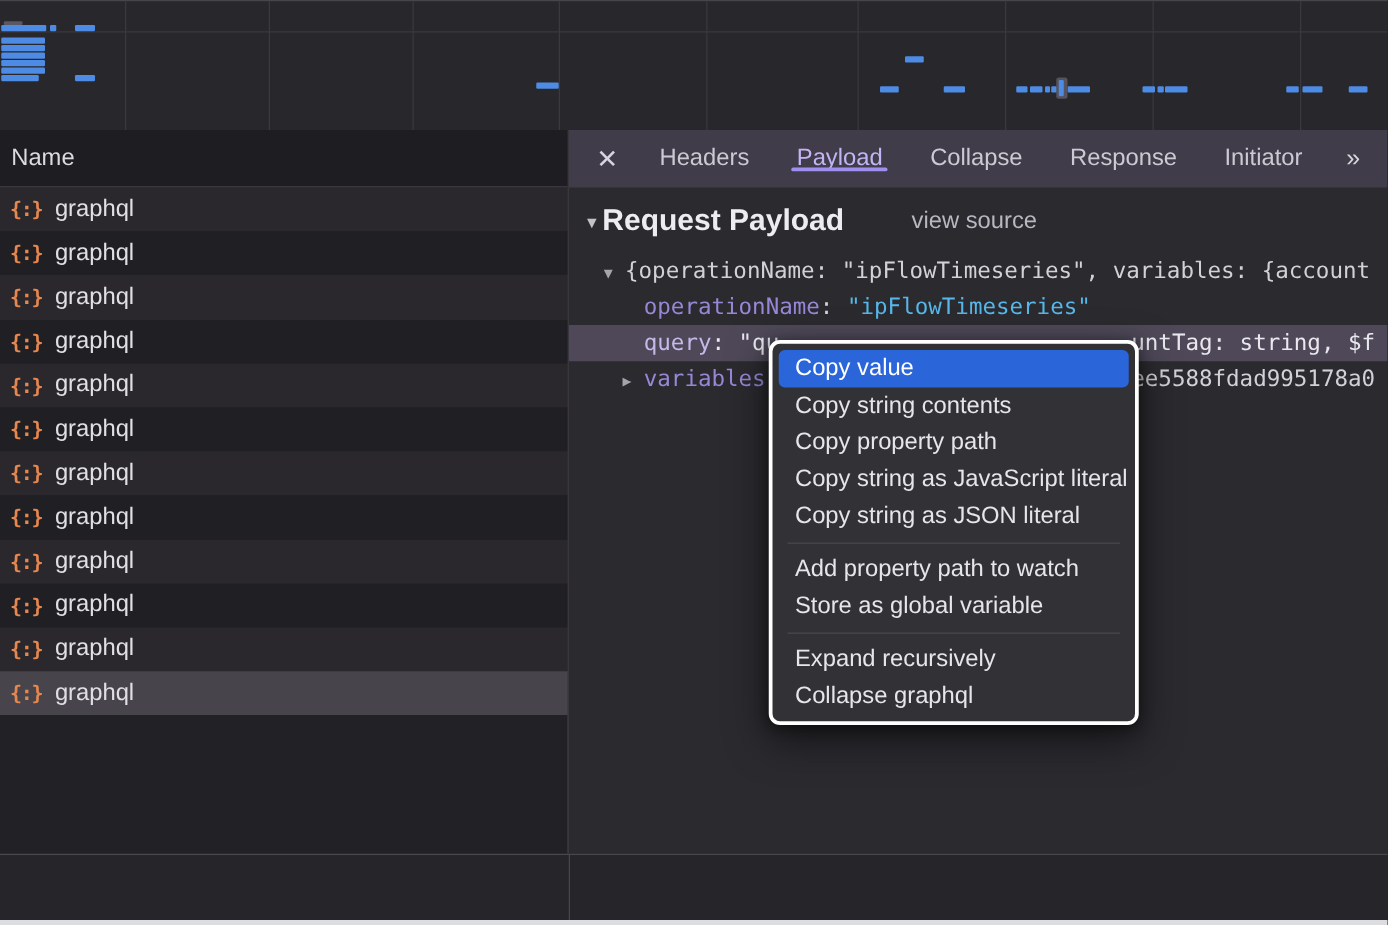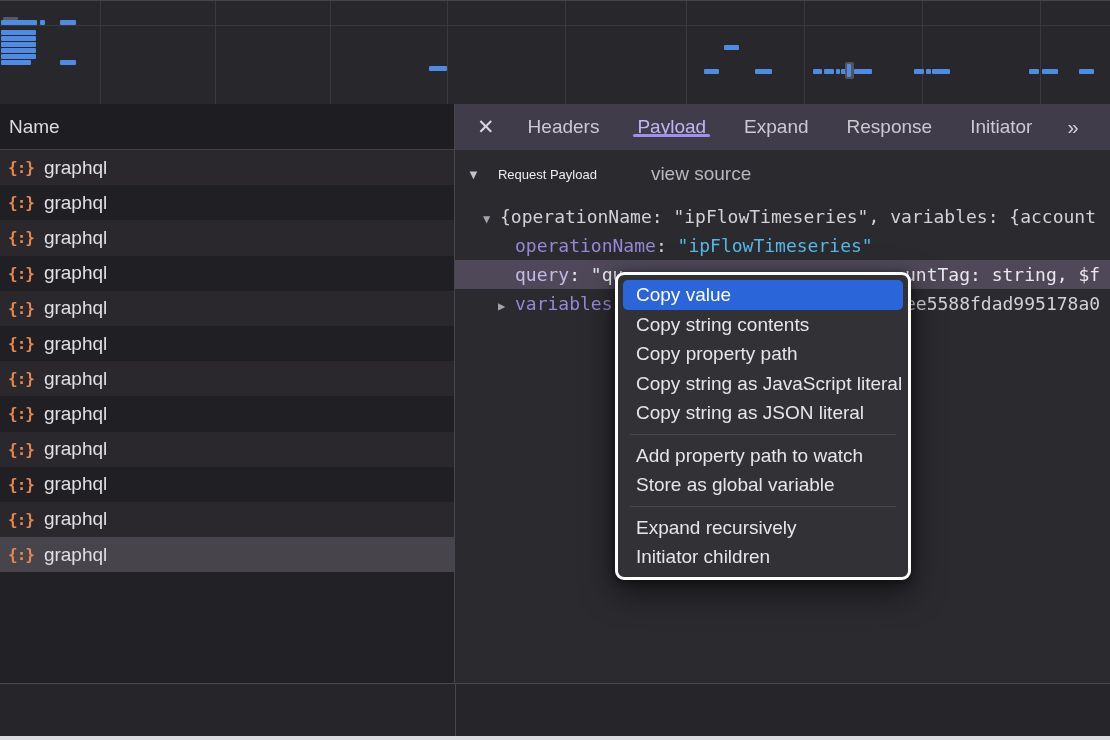--- a/index.html
+++ b/index.html
@@ -55,21 +55,21 @@
   .tab.active { color:#c3b4f4; }
   .tab.active::after {
     content:""; position:absolute; left:-4px; right:-4px; bottom:0; height:3px;
     background:#a18ff0; border-radius:2px;
   }
   #tab-overflow { margin-left:16px; color:#d6d4dc; font-size:20px; letter-spacing:-3px; cursor:pointer; }
 
   #payload-content { position:absolute; left:0; right:0; top:46px; bottom:0; }
   #payload-header { position:absolute; top:13px; left:12px; display:flex; align-items:center; }
   .hdr-tri { color:#c2c0c8; font-size:13px; margin-right:2px; }
-  #section-title { font-weight:normal; font-size:13px; color:#edecf0;margin-left:16px; }
+  #section-title { font-weight:bold; font-size:24px; color:#edecf0; }
   #view-source { margin-left:54px; color:#b9b7bf; font-size:19px; cursor:pointer; }
 
   .trow {
     position:absolute; left:0; right:0; height:29px; line-height:29px;
     font-family:"DejaVu Sans Mono", monospace; font-size:18px; color:#d2d1d7;
     white-space:nowrap; overflow:hidden; cursor:default;
   }
   .tri { font-size:12px; color:#a5a3ac; display:inline-block; width:17px; }
   .k  { color:#9787d6; }
   .s  { color:#56b7e9; }
@@ -193,21 +193,21 @@
       <div class="req-row selected">
         <span class="json-icon">{:}</span>
         <span>graphql</span>
       </div>
     </div>
 </div>
 
 <div id="right-panel">
   <div id="tab-bar">
     <span id="close-btn">✕</span>
-    <span id="tabs-wrap"><span class="tab">Headers</span><span class="tab active">Payload</span><span class="tab">Expand</span><span class="tab">Response</span><span class="tab">Initiator</span></span>
+    <span id="tabs-wrap"><span class="tab">Headers</span><span class="tab active">Payload</span><span class="tab">Collapse</span><span class="tab">Response</span><span class="tab">Initiator</span></span>
     <span id="tab-overflow">»</span>
   </div>
 
   <div id="payload-content">
     <div id="payload-header">
       <span class="hdr-tri">▼</span>
       <span id="section-title">Request Payload</span>
       <span id="view-source">view source</span>
     </div>
 
@@ -235,19 +235,19 @@
     <div class="menu-item highlighted">Copy value</div>
     <div class="menu-item">Copy string contents</div>
     <div class="menu-item">Copy property path</div>
     <div class="menu-item">Copy string as JavaScript literal</div>
     <div class="menu-item">Copy string as JSON literal</div>
     <div class="menu-sep"></div>
     <div class="menu-item">Add property path to watch</div>
     <div class="menu-item">Store as global variable</div>
     <div class="menu-sep"></div>
     <div class="menu-item">Expand recursively</div>
-    <div class="menu-item">Initiator children</div>
+    <div class="menu-item">Collapse graphql</div>
   </div>
 
 <div id="bottom-bar">
   <div id="bottom-divider"></div>
   <div id="bottom-strip"></div>
 </div>
 
 </body></html>

